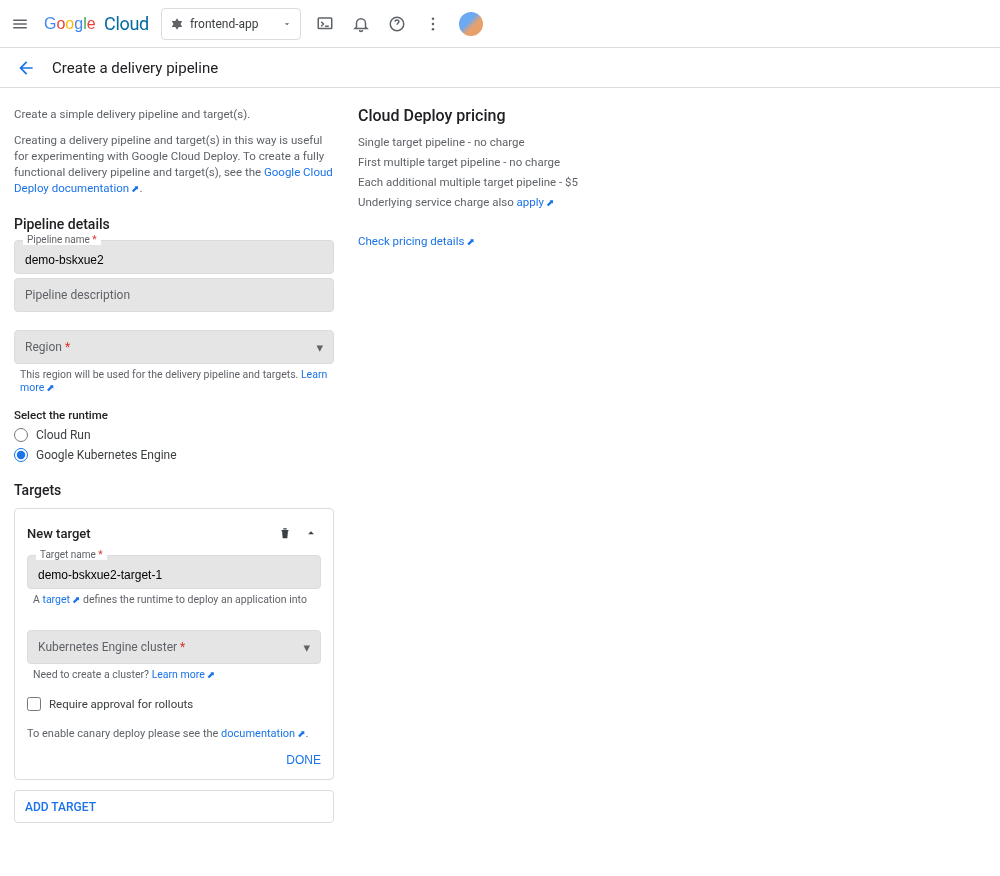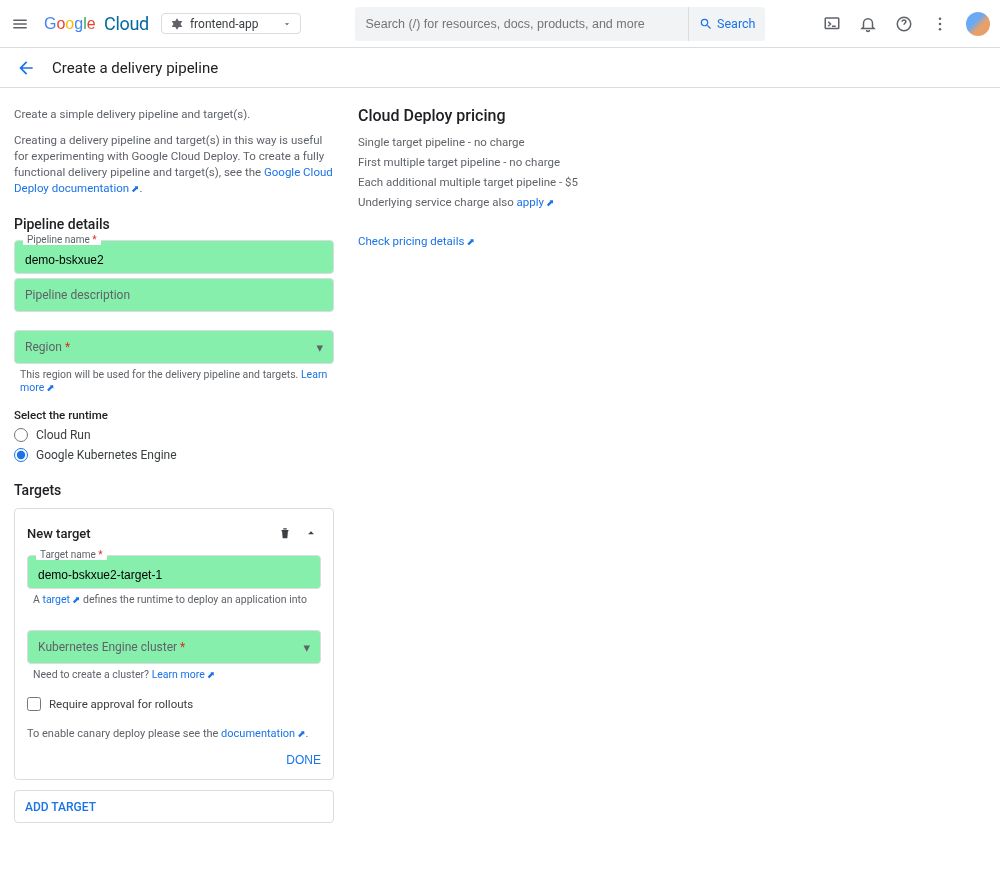--- a/index.html
+++ b/index.html
@@ -1,41 +1,41 @@
 <!DOCTYPE html>
 <html><head>
 <meta charset="utf-8">
 <style>
 * { box-sizing: border-box; margin: 0; padding: 0; }
 body { font-family: Roboto, "Helvetica Neue", Arial, sans-serif; font-size: 13px; color: #3c4043; background: #fff; width: 1000px; }
 .top-bar { height: 48px; border-bottom: 1px solid #dadce0; display: flex; align-items: center; padding: 0 8px; gap: 12px; }
 .menu-icon { width: 24px; height: 24px; display: flex; align-items: center; justify-content: center; cursor: pointer; color: #5f6368; }
 .logo { display: flex; align-items: center; gap: 4px; font-size: 18px; }
 .logo-cloud { color: #0369a1; font-weight: 400; letter-spacing: -0.3px; }
-.project-selector { display: flex; align-items: center; border: 1px solid #dadce0; border-radius: 4px; height: 21px; padding: 0 8px; gap: 6px; min-width: 140px; cursor: pointer; color: #3c4043; font-size: 12px; }
+.project-selector { display: flex; align-items: center; border: 1px solid #dadce0; border-radius: 4px; height: 32px; padding: 0 8px; gap: 6px; min-width: 140px; cursor: pointer; color: #3c4043; font-size: 12px; }
 .project-selector .chev { margin-left: auto; }
 .search-wrap { flex: 1; display: flex; justify-content: center; }
 .search-box { display: flex; align-items: center; background: #f1f3f4; border-radius: 4px; height: 34px; width: 410px; }
 .search-input { flex: 1; border: none; background: transparent; padding: 0 10px; font-size: 12.5px; color: #5f6368; outline: none; }
 .search-btn { display: flex; align-items: center; gap: 4px; border-left: 1px solid #dadce0; padding: 0 10px; height: 100%; cursor: pointer; color: #1a73e8; font-size: 12.5px; }
 .top-icon { width: 24px; height: 24px; display: flex; align-items: center; justify-content: center; color: #5f6368; cursor: pointer; }
 .avatar { width: 28px; height: 28px; border-radius: 50%; background: linear-gradient(135deg, #6ba9f2 40%, #e8a06b 60%); border: 2px solid #fff; position: relative; }
 .avatar::after { content: ''; position: absolute; inset: -3px; border: 2px solid transparent; border-radius: 50%; }
 .sub-header { height: 40px; border-bottom: 1px solid #dadce0; display: flex; align-items: center; padding: 0 16px; gap: 16px; }
 .back-arrow { color: #1a73e8; cursor: pointer; width: 20px; height: 20px; display: flex; align-items: center; }
 .page-title { font-size: 15px; color: #202124; }
 .main { display: flex; padding: 18px 0 0 14px; }
 .left { width: 320px; }
 .right { margin-left: 24px; width: 340px; }
 .intro { font-size: 11.5px; color: #5f6368; margin-bottom: 10px; line-height: 1.4; }
 .intro2 { font-size: 11.5px; color: #5f6368; line-height: 1.4; margin-bottom: 20px; }
 a.link { color: #1a73e8; text-decoration: none; }
 .ext-icon { font-size: 10px; margin-left: 2px; }
 h3.sec { font-size: 14px; color: #202124; font-weight: 500; margin-bottom: 8px; }
-.input-group { position: relative; border: 1px solid #dadce0; border-radius: 4px; height: 34px; margin-bottom: 4px; background: #86efac; }
+.input-group { position: relative; border: 1px solid #dadce0; border-radius: 4px; height: 34px; margin-bottom: 4px; background: #e5e5e5; }
 .input-group label { position: absolute; top: -7px; left: 8px; background: #fff; padding: 0 4px; font-size: 10px; color: #5f6368; }
 .input-group label .req { color: #d93025; }
 .input-group input { border: none; width: 100%; height: 100%; padding: 6px 10px 0 10px; font-size: 12px; outline: none; background: transparent; }
 .input-group .placeholder-lg { position: absolute; left: 10px; top: 50%; transform: translateY(-50%); color: #5f6368; font-size: 12px; pointer-events: none; }
 .input-group .dd-arrow { position: absolute; right: 10px; top: 50%; transform: translateY(-50%); color: #5f6368; pointer-events: none; }
 .helper { font-size: 10.5px; color: #5f6368; margin-bottom: 14px; margin-left: 6px; }
 .helper .link { color: #1a73e8; }
 .radio-title { font-size: 11.5px; color: #202124; font-weight: 500; margin-bottom: 6px; }
 .radio-row { display: flex; align-items: center; gap: 8px; font-size: 12px; margin-bottom: 6px; cursor: pointer; }
 .radio-row input { accent-color: #1a73e8; width: 14px; height: 14px; }
@@ -71,31 +71,20 @@
   </div>
   <div class="project-selector">
     <svg width="14" height="14" viewBox="0 0 24 24" fill="#5f6368">
         <path d="M12 2l3 5h6l-3 5 3 5h-6l-3 5-3-5H3l3-5-3-5h6z"></path>
       </svg>
     <span>frontend-app</span>
     <svg class="chev" width="10" height="10" viewBox="0 0 24 24" fill="#5f6368">
         <path d="M7 10l5 5 5-5z"></path>
       </svg>
   </div>
-  <div class="search-wrap">
-    <div class="search-box">
-      <input class="search-input" placeholder="Search (/) for resources, docs, products, and more" style="">
-      <div class="search-btn">
-        <svg width="14" height="14" viewBox="0 0 24 24" fill="#1a73e8">
-            <path d="M15.5 14h-.79l-.28-.27A6.471 6.471 0 0016 9.5 6.5 6.5 0 109.5 16c1.61 0 3.09-.59 4.23-1.57l.27.28v.79l5 4.99L20.49 19l-4.99-5zm-6 0C7.01 14 5 11.99 5 9.5S7.01 5 9.5 5 14 7.01 14 9.5 11.99 14 9.5 14z"></path>
-          </svg>
-        <span>Search</span>
-      </div>
-    </div>
-  </div>
   <div class="top-icon">
       <svg width="18" height="18" viewBox="0 0 24 24" fill="none" stroke="#5f6368" stroke-width="2">
         <rect x="3" y="4" width="18" height="14" rx="1"></rect>
         <path d="M7 9l3 3-3 3M12 15h5"></path>
       </svg>
     </div>
   <div class="top-icon">
       <svg width="18" height="18" viewBox="0 0 24 24" fill="none" stroke="#5f6368" stroke-width="2">
         <path d="M18 16v-5a6 6 0 10-12 0v5l-2 2h16l-2-2zM10 20a2 2 0 004 0"></path>
       </svg>

